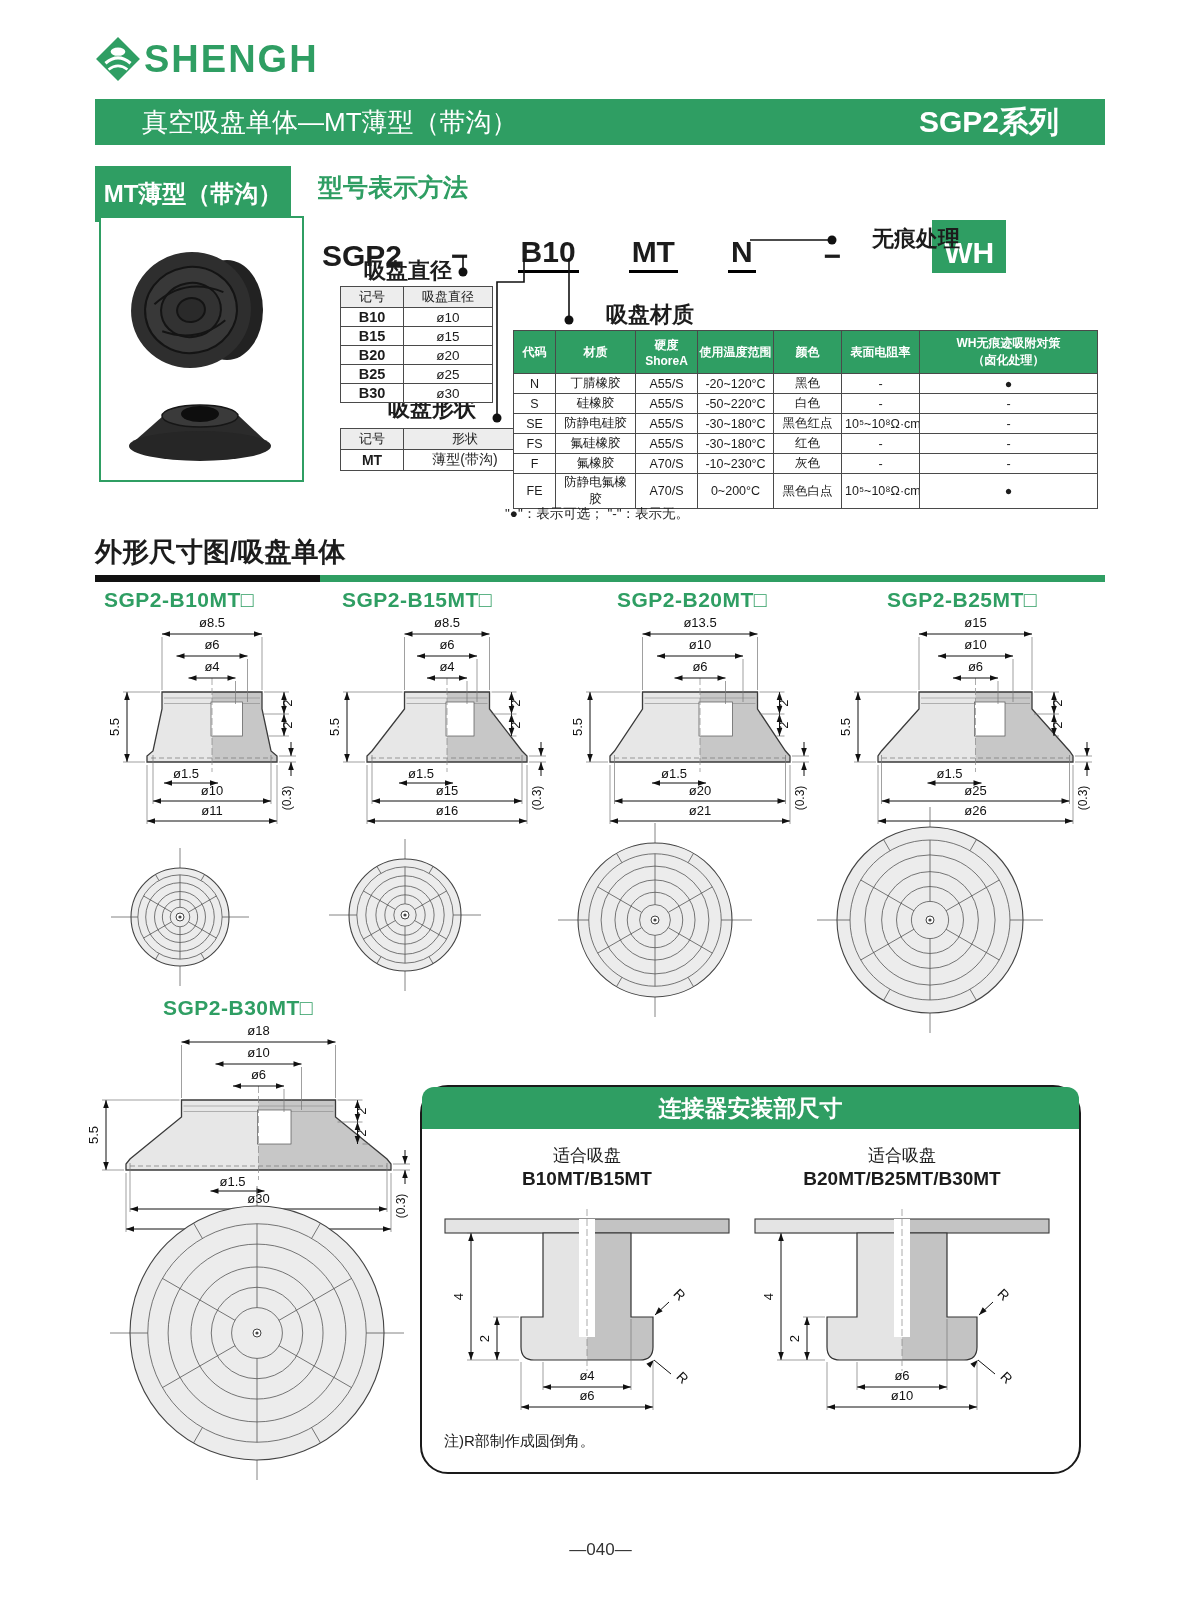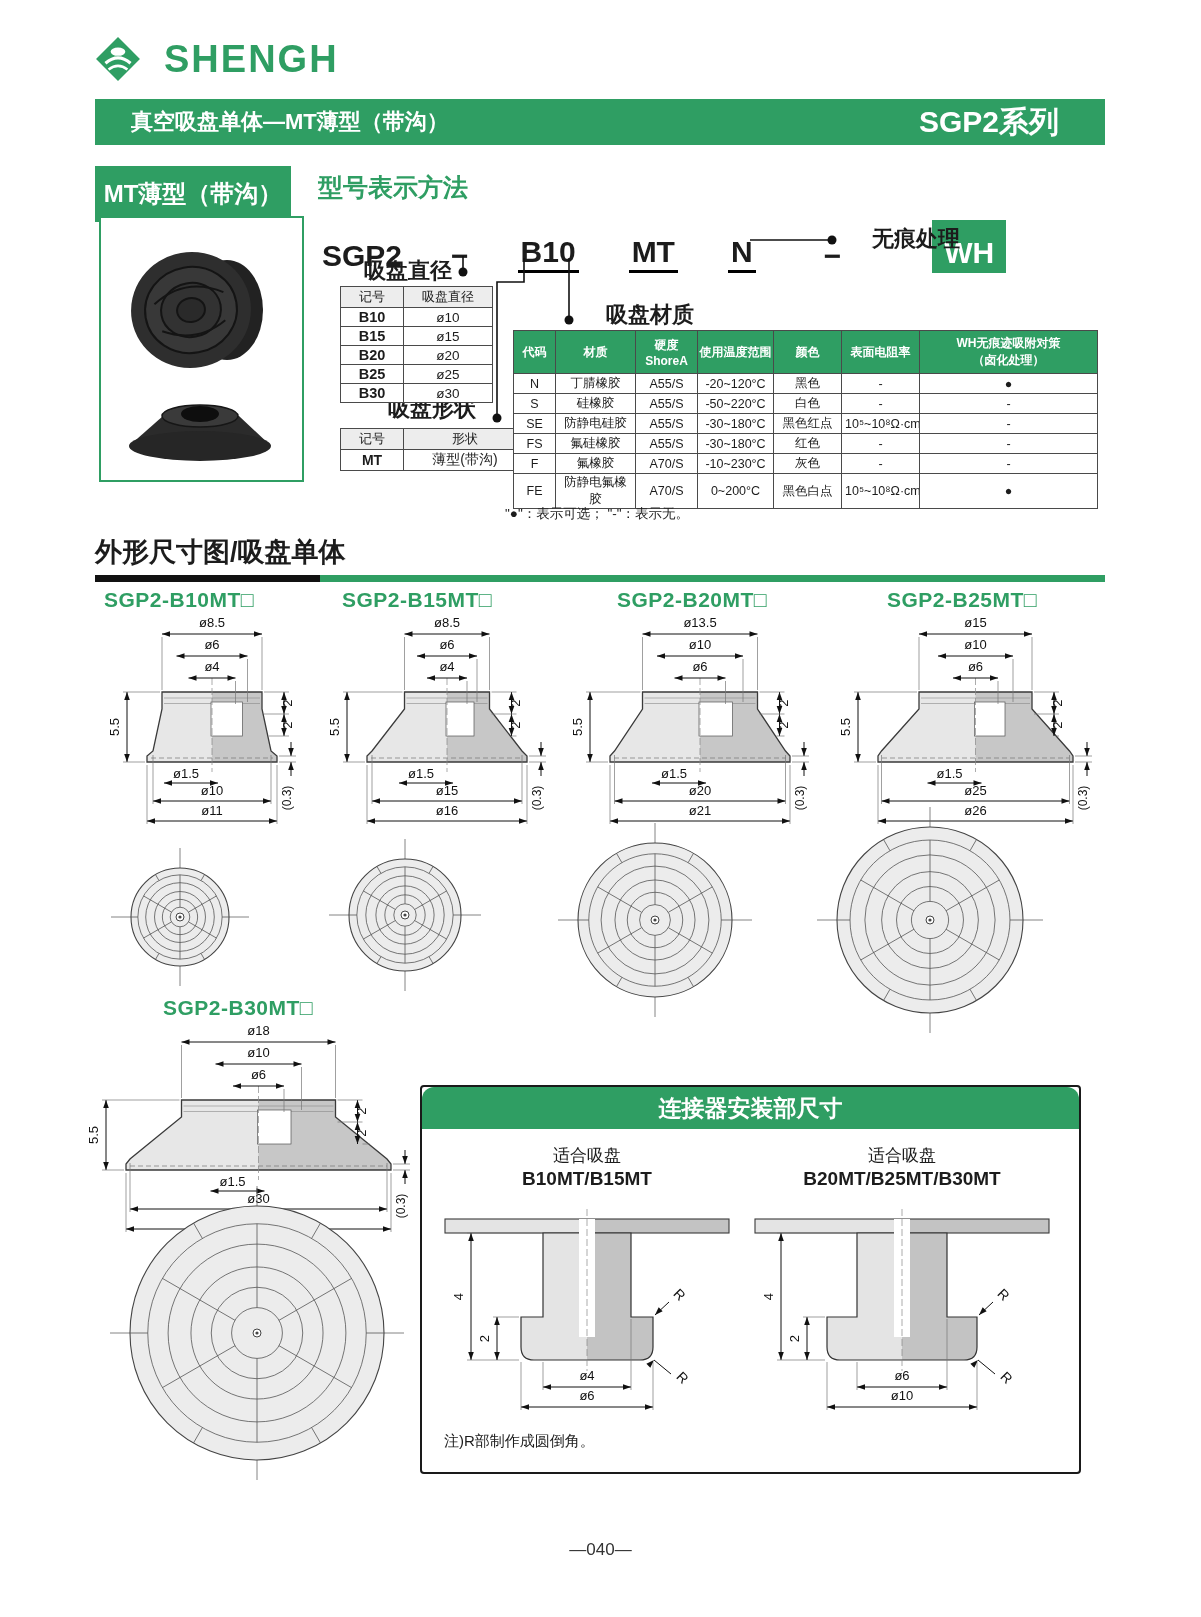--- a/index.html
+++ b/index.html
@@ -2,24 +2,24 @@
 <html><head>
 <meta charset="utf-8">
 <style>
   :root{ --green:#2f9e63; --ink:#1c1c1c; }
   html,body{margin:0;padding:0;background:#fff;}
   body{font-family:"Liberation Sans","DejaVu Sans",sans-serif;color:var(--ink);}
   #page{position:relative;width:1201px;height:1617px;background:#fff;overflow:hidden;}
   .abs{position:absolute;}
 
   
-  #logo{left:95px;top:36px;display:flex;align-items:center;gap:23px;}
+  #logo{left:95px;top:36px;display:flex;align-items:center;gap:3px;}
   #logo .logo-text{font-size:38px;font-weight:bold;color:var(--green);letter-spacing:2px;}
   #titlebar{left:95px;top:99px;width:1010px;height:46px;background:var(--green);display:flex;justify-content:space-between;align-items:center;}
-  #titlebar .bar-title{color:#fff;font-size:22px;font-weight:bold;padding-left:36px;}
+  #titlebar .bar-title{color:#fff;font-size:26px;font-weight:normal;padding-left:47px;}
   #titlebar .bar-series{color:#fff;font-size:30px;font-weight:bold;padding-right:46px;}
   #mt-tag{left:95px;top:166px;width:196px;height:56px;background:var(--green);color:#fff;font-size:24px;font-weight:bold;display:flex;align-items:center;justify-content:center;}
   #method-heading{left:318px;top:171px;font-size:25px;font-weight:bold;color:var(--green);}
   #photo{left:99px;top:216px;width:201px;height:262px;border:2px solid var(--green);background:#fff;}
 
   
   #model-row{left:322px;top:220px;display:flex;align-items:flex-end;font-size:30px;font-weight:bold;line-height:34px;gap:40px;}
   #model-row .seg{display:inline-block;}
   #model-row .dash{margin:0 9px;}
   .useg{border-bottom:3px solid #000;padding:0 3px 1px 3px;}
@@ -50,21 +50,21 @@
   .t-mat td{font-size:12.5px;height:19px;overflow:hidden;}
   #mat-note{left:505px;top:505px;font-size:13.5px;}
 
   
   #dims-title{left:95px;top:534px;font-size:27px;font-weight:bold;}
   #dims-bar-black{left:95px;top:575px;width:225px;height:7px;background:#111;}
   #dims-bar-green{left:320px;top:575px;width:785px;height:7px;background:var(--green);}
   .cup-title{font-size:21px;font-weight:bold;color:var(--green);letter-spacing:0.5px;}
 
   
-  #conn-box{left:420px;top:1085px;width:657px;height:385px;border:2.5px solid #1a1a1a;border-radius:4px;background:#fff;}
+  #conn-box{left:420px;top:1085px;width:657px;height:385px;border:2.5px solid #1a1a1a;border-radius:28px;background:#fff;}
   #conn-header{position:absolute;left:0;top:0;width:100%;height:42px;background:var(--green);border-radius:12px 12px 0 0;color:#fff;font-size:23px;font-weight:bold;display:flex;align-items:center;justify-content:center;}
   .conn-label{position:absolute;text-align:center;font-size:17px;line-height:1.3;}
   .conn-label .models{font-size:19px;font-weight:bold;}
   #conn-note{position:absolute;left:22px;top:345px;font-size:15px;}
 
   #footer{left:0;top:1540px;width:1201px;text-align:center;font-size:17px;color:#333;}
 </style>
 </head>
 <body>
 

